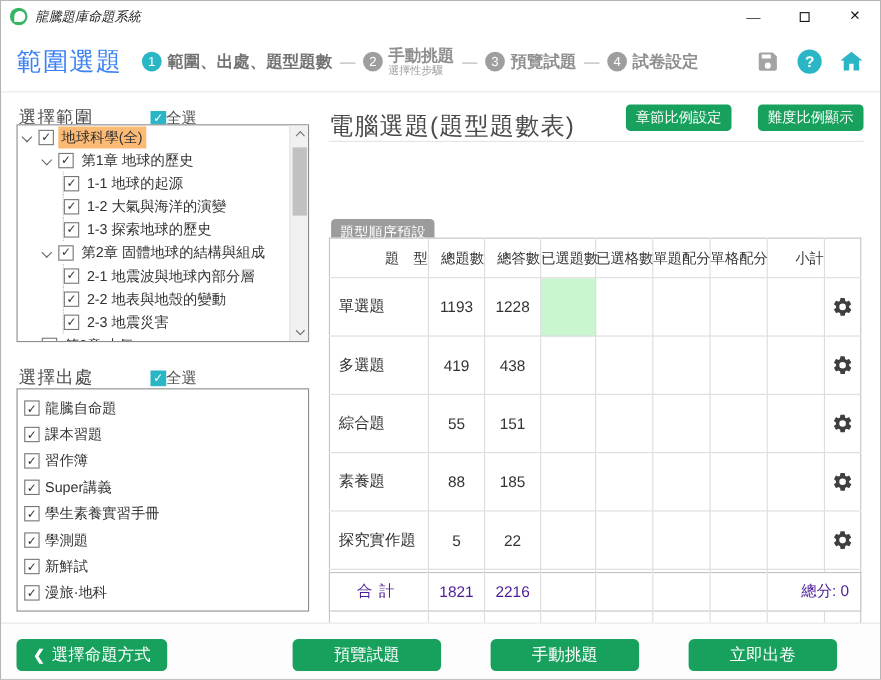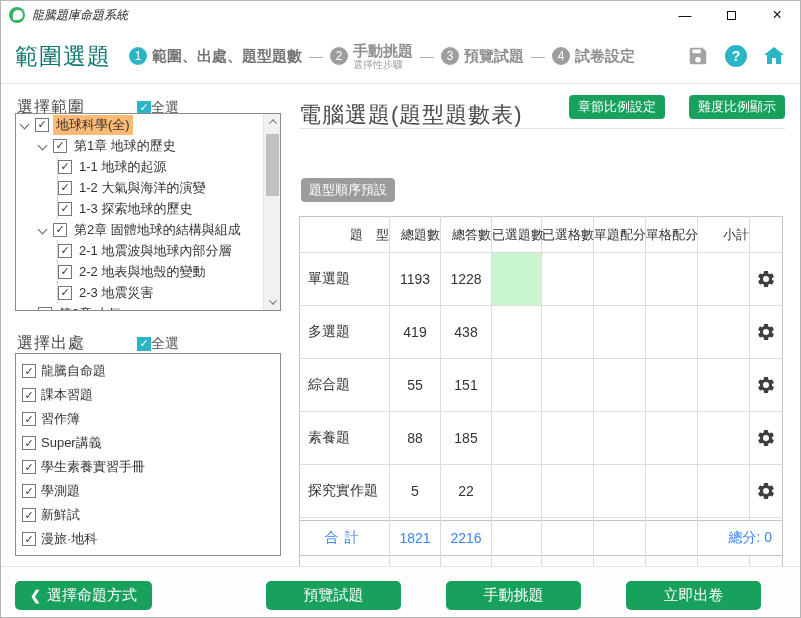--- a/index.html
+++ b/index.html
@@ -16,21 +16,21 @@
   .app-logo::after { content:""; position:absolute; width:10px; height:10px; background:#fff;
     border-radius:50% 50% 50% 0; top:3px; left:4px; }
   .app-title { font-size:12px; color:#222; margin-left:7px; }
   .win-controls { margin-left:auto; display:flex; height:100%; }
   .win-btn { width:46px; height:100%; display:flex; align-items:center; justify-content:center;
     font-size:13px; color:#111; cursor:default; }
   .max-glyph { width:9px; height:9px; border:1px solid #111; display:inline-block; }
   
   .header { position:absolute; top:28px; left:0; right:0; height:55px; background:#fff;
     border-bottom:1px solid #e8e8e8; display:flex; align-items:center; padding:0 14px; }
-  .page-title { font-size:23px; color:#0f766e; letter-spacing:1px; }
+  .page-title { font-size:23px; color:#3b82f6; letter-spacing:1px; }
   .stepper { display:flex; align-items:center; margin-left:18px; }
   .step { display:flex; align-items:center; }
   .step-circle { width:18px; height:18px; border-radius:50%; color:#fff; font-size:12px;
     display:flex; align-items:center; justify-content:center; flex:0 0 auto; }
   .step-circle.active { background:#2ab6c5; }
   .step-circle.inactive { background:#9e9e9e; }
   .step-label { font-size:15px; font-weight:bold; margin-left:5px; white-space:nowrap; }
   .step-label.active { color:#737373; }
   .step-label.inactive { color:#8f8f8f; }
   .step-text2 { display:flex; flex-direction:column; margin-left:5px; }
@@ -75,38 +75,38 @@
   .src-list { padding:5px 6px; }
   .src-row { height:24px; display:flex; align-items:center; font-size:13px; }
   .src-row .cb { margin-right:5px; }
   
   .main-head { position:absolute; left:298px; top:94px; width:486px; height:34px;
     display:flex; align-items:flex-start; border-bottom:1px solid #e3e3e3; }
   .main-title { font-size:22px; color:#4a4a4a; margin-top:5px; letter-spacing:1px; }
   .head-btns { margin-left:auto; display:flex; gap:24px; }
   .btn-green-sm { background:#18a05d; color:#fff; font-size:13px; border:none; border-radius:4px;
     padding:4px 9px; line-height:16px; }
-  .type-tag { position:absolute; left:300px; top:177px; background:#9c9c9c; color:#fff;
+  .type-tag { position:absolute; left:300px; top:198px; background:#9c9c9c; color:#fff;
     font-size:13px; border-radius:4px; padding:3px 8px; border:none; }
   
   table { border-collapse:collapse; table-layout:fixed; }
   .qtable { position:absolute; left:298px; top:215px; width:483px; background:#fff;
     border:1px solid #c3c3c3; }
   .qtable th { font-size:13px; font-weight:normal; color:#333; height:36px;
     border-right:1px solid #dcdcdc; border-bottom:1px solid #dcdcdc; overflow:visible; white-space:nowrap; text-align:right; }
   .qtable td { font-size:14px; color:#333; height:53px; border-right:1px solid #dcdcdc;
     border-bottom:1px solid #dcdcdc; text-align:center; }
   .qtable th:last-child, .qtable td:last-child { border-right:none; }
   .qtable tr:last-child td { border-bottom:none; }
   .qtable td.tname { text-align:left; padding-left:8px; }
   .qtable td.hl { background:#c9f5cf; }
   .gear-cell svg { vertical-align:middle; }
   .sum-table { position:absolute; left:298px; top:519px; width:483px; background:#fff;
     border:1px solid #c3c3c3; }
-  .sum-table td { font-size:14px; color:#3b82f6; height:35px; border-right:1px solid #dcdcdc; text-align:center; }
+  .sum-table td { font-size:14px; color:#4c1d95; height:35px; border-right:1px solid #dcdcdc; text-align:center; }
   .sum-table td:last-child { border-right:none; }
   .sum-table td.tname { text-align:center; letter-spacing:6px; }
   .score-cell { color:#e64a3c; text-align:right !important; padding-right:10px; font-size:14px; }
   
   .footer { position:absolute; left:0; right:0; top:565px; height:53px; border-top:1px solid #e5e5e5;
     background:#fdfdfd; }
   .btn-green { position:absolute; top:14px; height:29px; background:#18a05d; color:#fff;
     font-size:15px; border:none; border-radius:5px; display:flex; align-items:center; justify-content:center; }
   #btn-back { left:14px; width:137px; }
   #btn-preview { left:265px; width:135px; }

